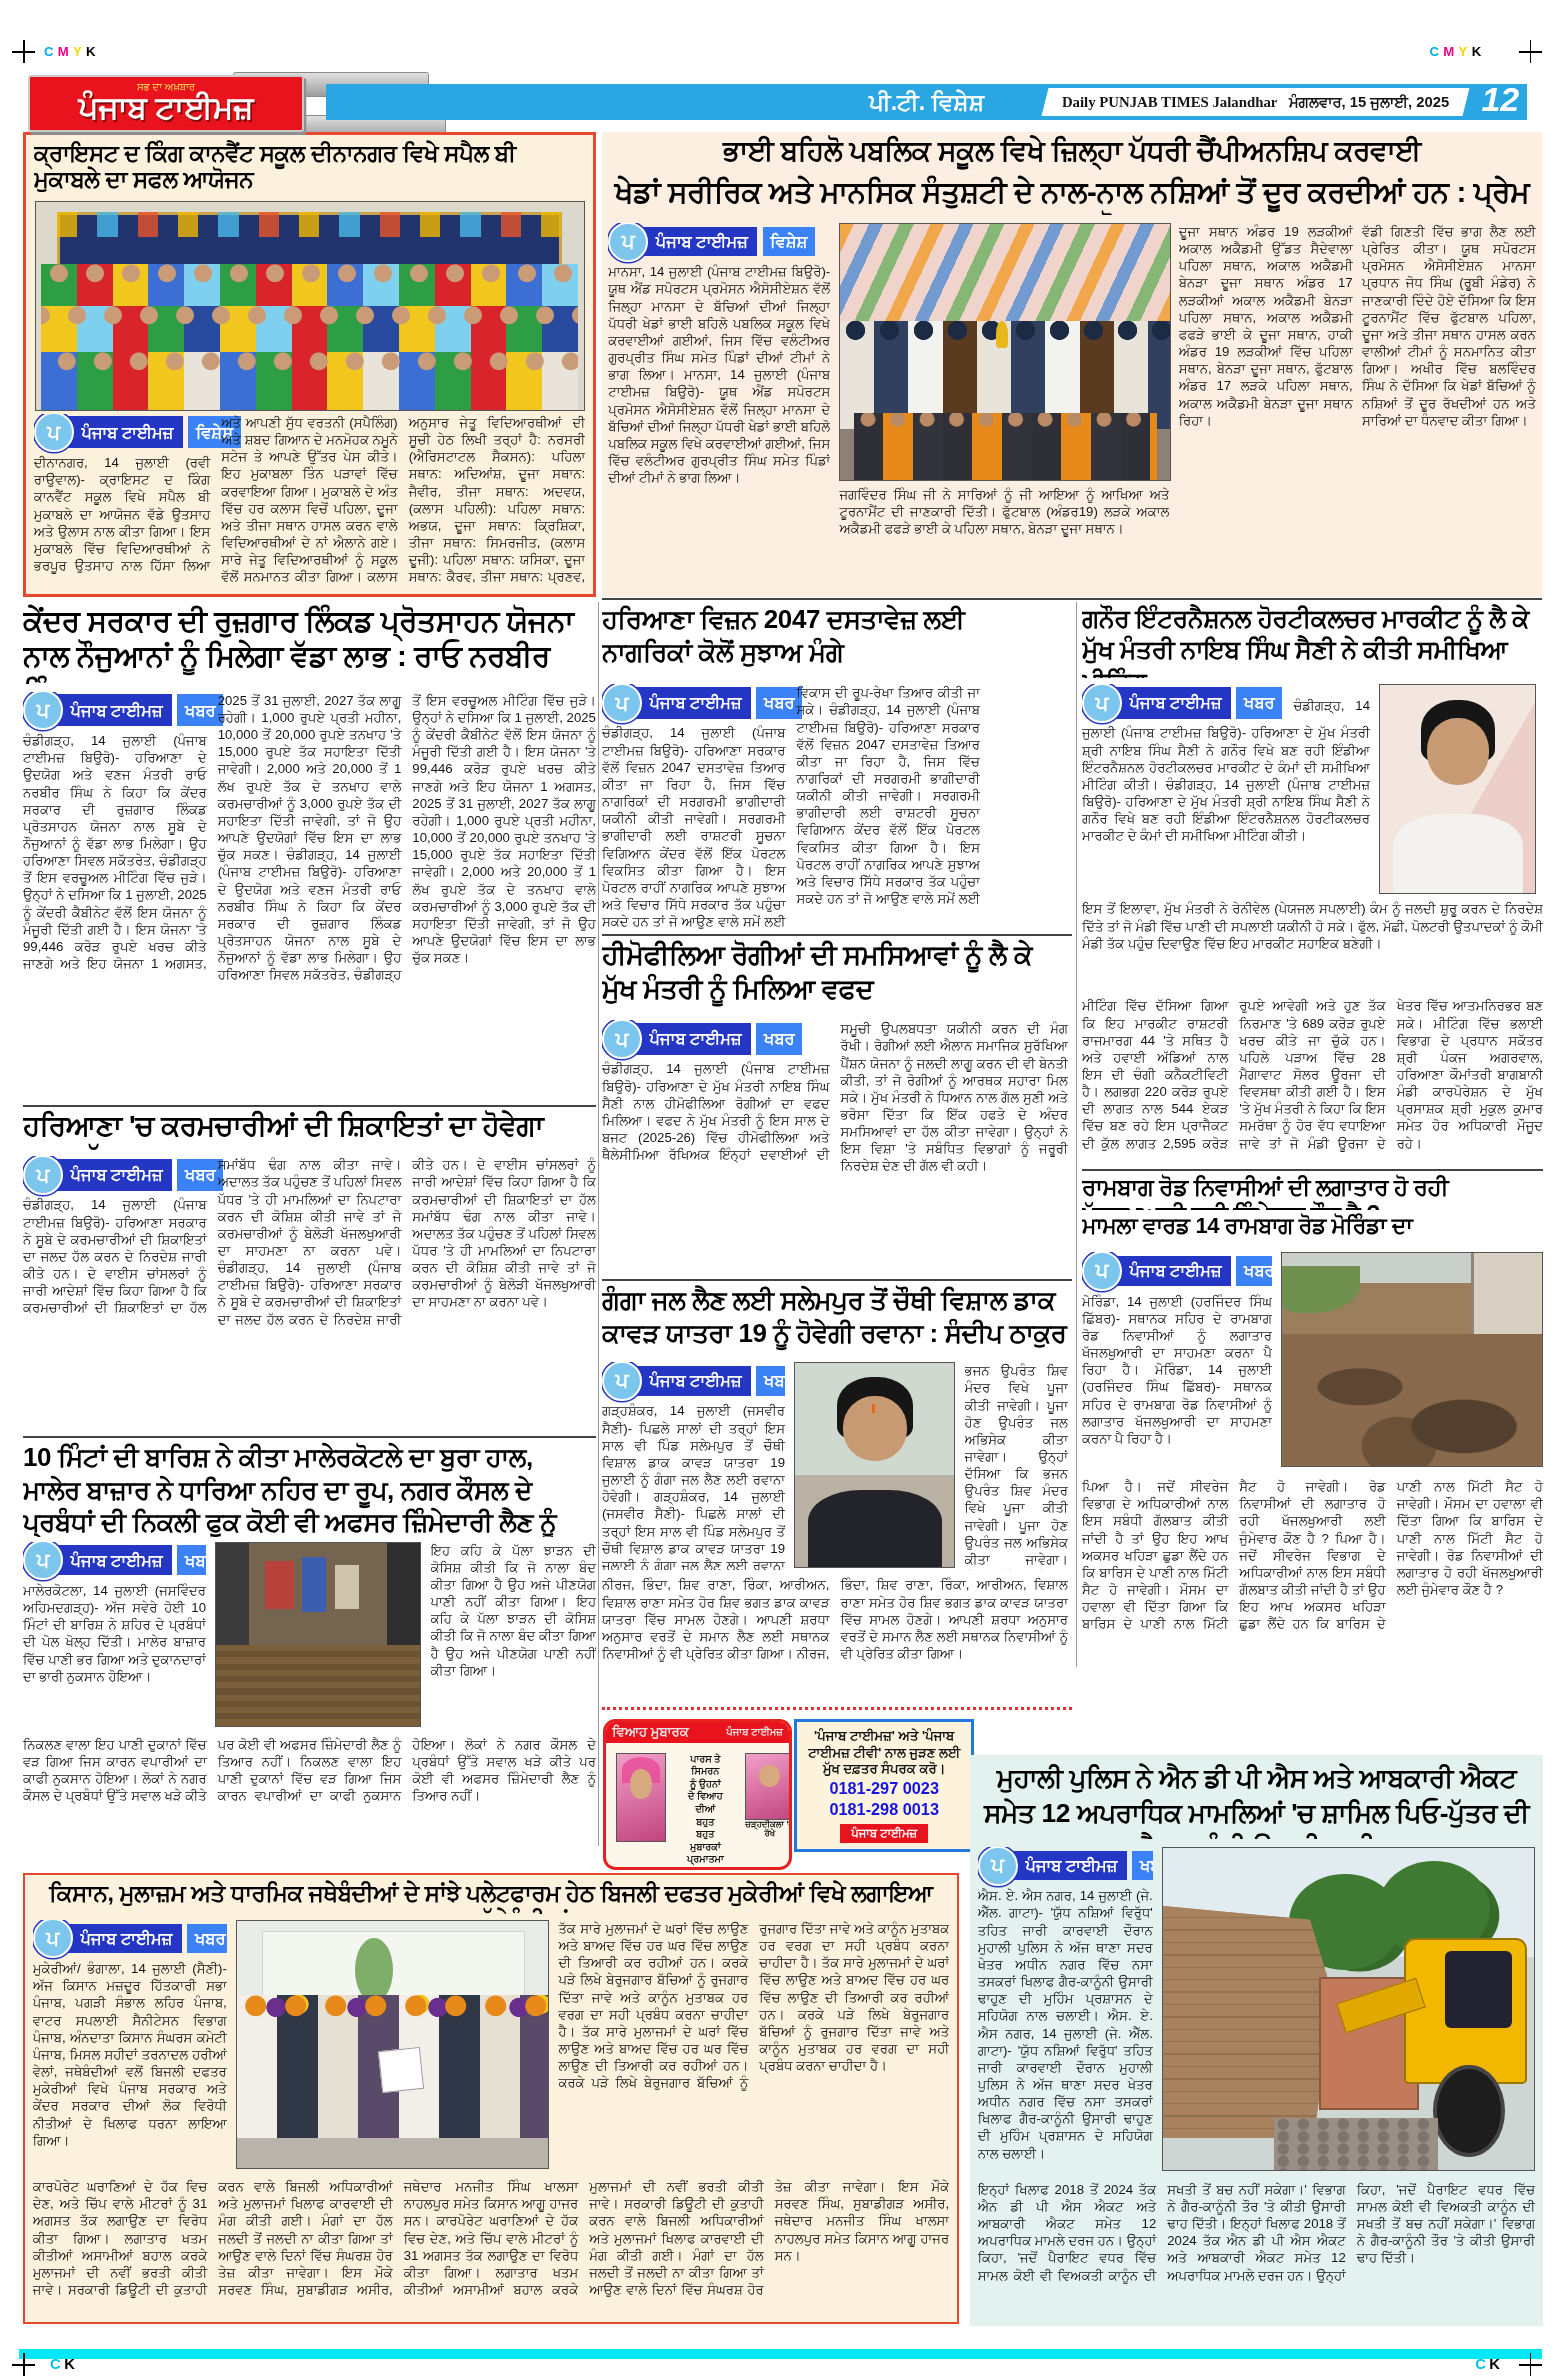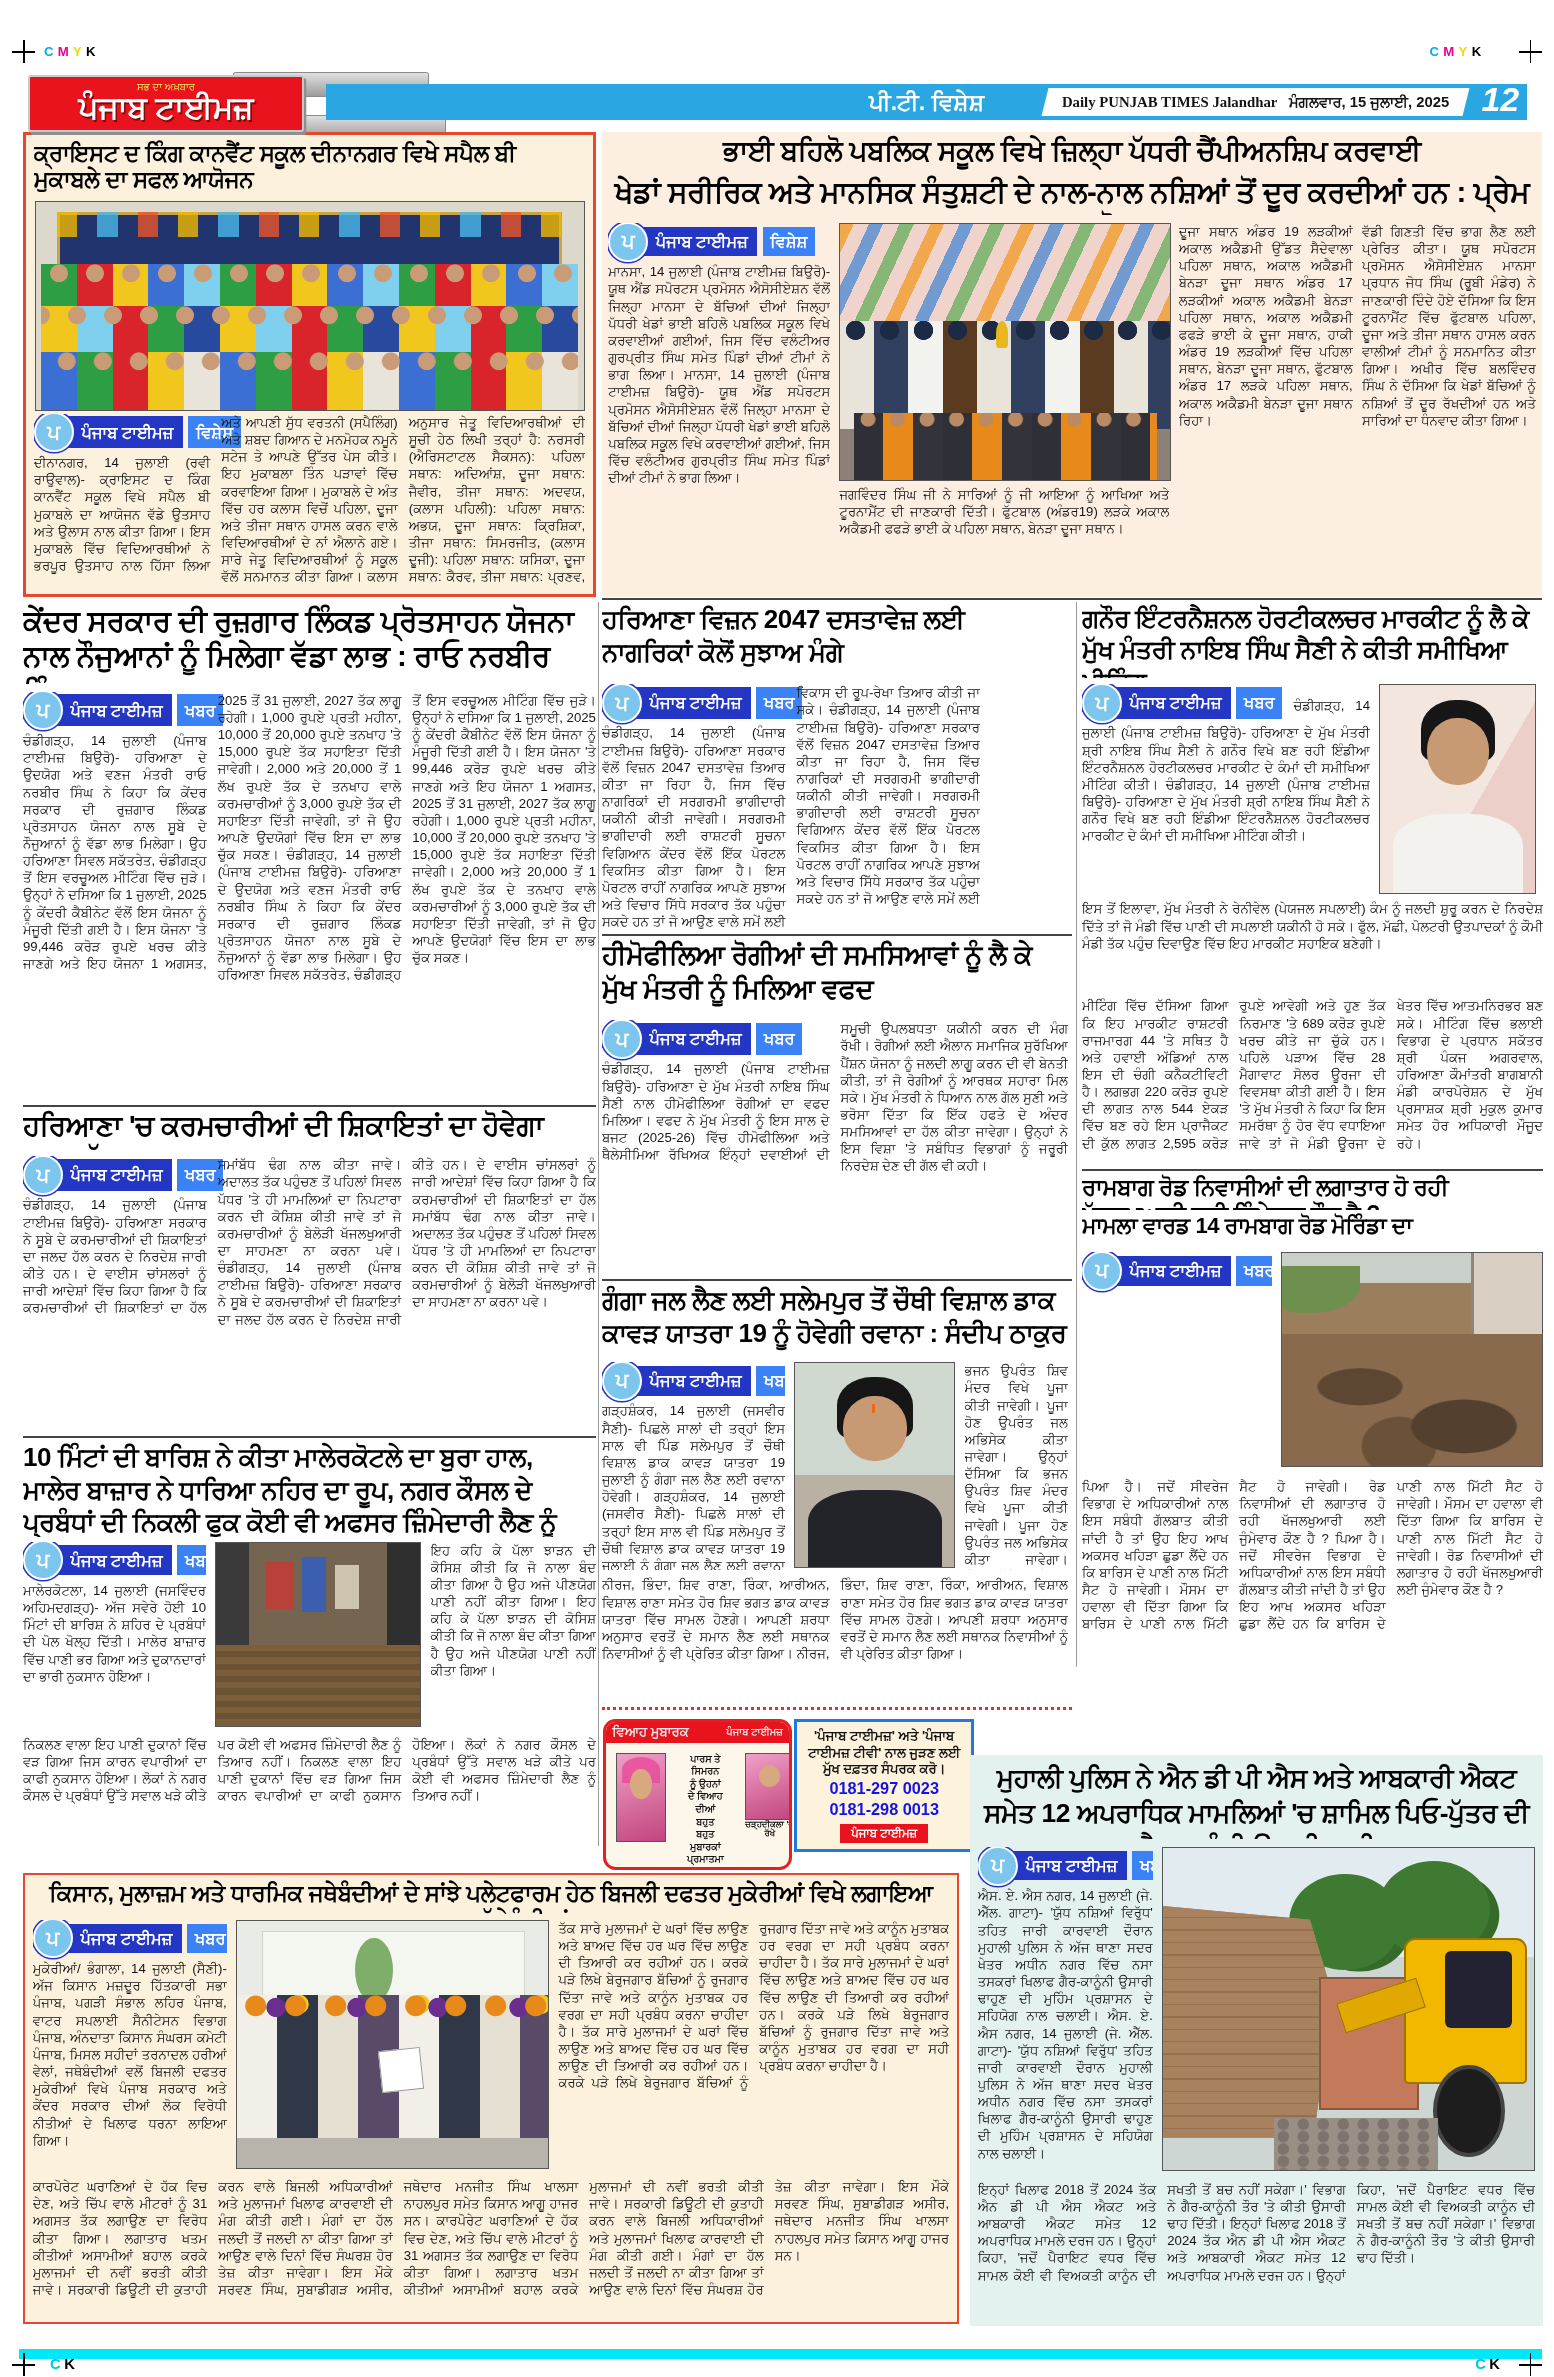--- a/index.html
+++ b/index.html
@@ -323,20 +323,21 @@
   <div class="abs" style="left:1082px;top:1174px;width:461px;height:571px;overflow:hidden;">
     <div class="hl" style="font-size:23px;height:36px;">ਰਾਮਬਾਗ ਰੋਡ ਨਿਵਾਸੀਆਂ ਦੀ ਲਗਾਤਾਰ ਹੋ ਰਹੀ ਖੱਜਲਖੁਆਰੀ ਲਈ ਜ਼ਿੰਮੇਵਾਰ ਕੌਣ ਹੈ ?</div>
     <div class="hl" style="font-size:22px;height:33px;margin-top:3.1px;">ਮਾਮਲਾ ਵਾਰਡ 14 ਰਾਮਬਾਗ ਰੋਡ ਮੋਰਿੰਡਾ ਦਾ</div>
     <div class="row" style="margin-top:6.2px;height:218px;">
       <div style="width:190px;overflow:hidden;">
         <div class="badge">
           <span class="bcirc">ਪ</span>
           <span class="bbar">ਪੰਜਾਬ ਟਾਈਮਜ਼</span>
           <span class="btag">ਖਬਰ</span>
         </div>
+        <div class="bt">ਮੋਰਿੰਡਾ, 14 ਜੁਲਾਈ (ਹਰਜਿੰਦਰ ਸਿੰਘ ਛਿੱਬਰ)- ਸਥਾਨਕ ਸਹਿਰ ਦੇ ਰਾਮਬਾਗ ਰੋਡ ਨਿਵਾਸੀਆਂ ਨੂੰ ਲਗਾਤਾਰ ਖੱਜਲਖੁਆਰੀ ਦਾ ਸਾਹਮਣਾ ਕਰਨਾ ਪੈ ਰਿਹਾ ਹੈ। ਮੋਰਿੰਡਾ, 14 ਜੁਲਾਈ (ਹਰਜਿੰਦਰ ਸਿੰਘ ਛਿੱਬਰ)- ਸਥਾਨਕ ਸਹਿਰ ਦੇ ਰਾਮਬਾਗ ਰੋਡ ਨਿਵਾਸੀਆਂ ਨੂੰ ਲਗਾਤਾਰ ਖੱਜਲਖੁਆਰੀ ਦਾ ਸਾਹਮਣਾ ਕਰਨਾ ਪੈ ਰਿਹਾ ਹੈ।</div>
       </div>
       <div class="photo ph-road" style="flex:1;height:213px;">
         <div class="bldg"></div>
         <div class="green"></div>
         <div class="mud"></div>
       </div>
     </div>
     <div class="colflow" style="column-count:3;height:256px;margin-top:7.8px;">
       <span>ਪਿਆ ਹੈ। ਜਦੋਂ ਸੀਵਰੇਜ ਵਿਭਾਗ ਦੇ ਅਧਿਕਾਰੀਆਂ ਨਾਲ ਇਸ ਸਬੰਧੀ ਗੱਲਬਾਤ ਕੀਤੀ ਜਾਂਦੀ ਹੈ ਤਾਂ ਉਹ ਇਹ ਆਖ ਅਕਸਰ ਖਹਿੜਾ ਛੁਡਾ ਲੈਂਦੇ ਹਨ ਕਿ ਬਾਰਿਸ ਦੇ ਪਾਣੀ ਨਾਲ ਮਿੱਟੀ ਸੈਟ ਹੋ ਜਾਵੇਗੀ। ਮੌਸਮ ਦਾ ਹਵਾਲਾ ਵੀ ਦਿੱਤਾ ਗਿਆ ਕਿ ਬਾਰਿਸ ਦੇ ਪਾਣੀ ਨਾਲ ਮਿੱਟੀ ਸੈਟ ਹੋ ਜਾਵੇਗੀ। ਰੋਡ ਨਿਵਾਸੀਆਂ ਦੀ ਲਗਾਤਾਰ ਹੋ ਰਹੀ ਖੱਜਲਖੁਆਰੀ ਲਈ ਜੁੰਮੇਵਾਰ ਕੌਣ ਹੈ ? ਪਿਆ ਹੈ। ਜਦੋਂ ਸੀਵਰੇਜ ਵਿਭਾਗ ਦੇ ਅਧਿਕਾਰੀਆਂ ਨਾਲ ਇਸ ਸਬੰਧੀ ਗੱਲਬਾਤ ਕੀਤੀ ਜਾਂਦੀ ਹੈ ਤਾਂ ਉਹ ਇਹ ਆਖ ਅਕਸਰ ਖਹਿੜਾ ਛੁਡਾ ਲੈਂਦੇ ਹਨ ਕਿ ਬਾਰਿਸ ਦੇ ਪਾਣੀ ਨਾਲ ਮਿੱਟੀ ਸੈਟ ਹੋ ਜਾਵੇਗੀ। ਮੌਸਮ ਦਾ ਹਵਾਲਾ ਵੀ ਦਿੱਤਾ ਗਿਆ ਕਿ ਬਾਰਿਸ ਦੇ ਪਾਣੀ ਨਾਲ ਮਿੱਟੀ ਸੈਟ ਹੋ ਜਾਵੇਗੀ। ਰੋਡ ਨਿਵਾਸੀਆਂ ਦੀ ਲਗਾਤਾਰ ਹੋ ਰਹੀ ਖੱਜਲਖੁਆਰੀ ਲਈ ਜੁੰਮੇਵਾਰ ਕੌਣ ਹੈ ?</span>
     </div>

